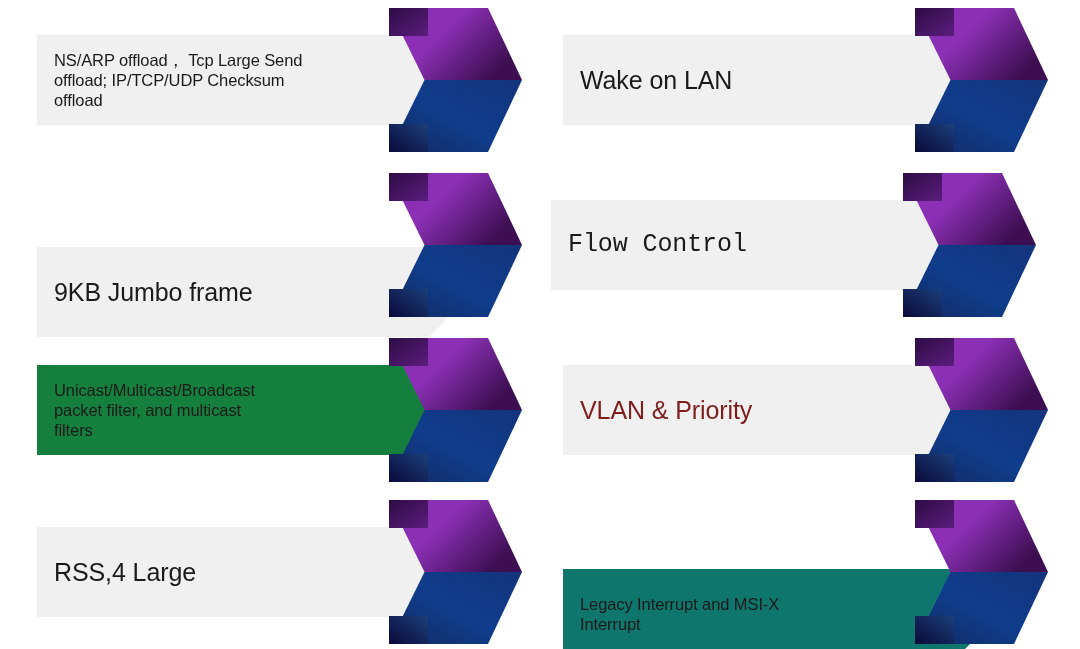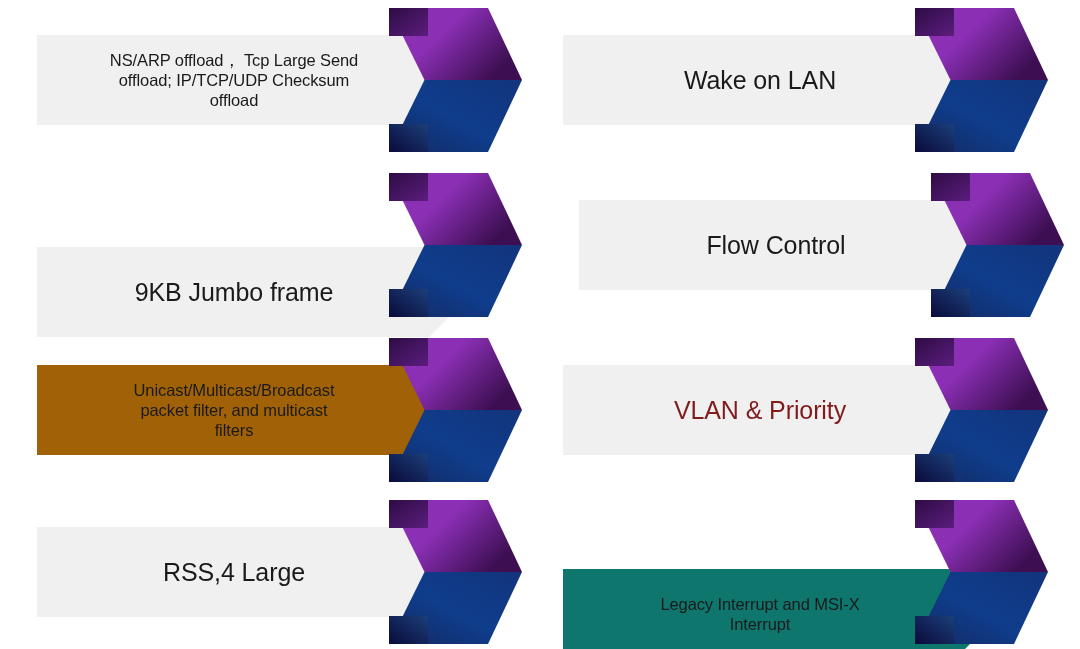--- a/index.html
+++ b/index.html
@@ -69,21 +69,21 @@
   .chevron svg {
     display: block;
     width: 141px;
     height: 144px;
     overflow: visible;
   }
 </style>
 </head>
 <body>
 
-<div id="board" style="background: rgb(255, 255, 255); text-align: center;">
+<div id="board" style="background: rgb(255, 255, 255);">
     <div class="callout" style="left: 37px; top: 0px;">
     <div class="bar" style="background: rgb(240, 240, 240);">
       <div class="bar-text size-sm" style="color: rgb(26, 26, 26);">NS/ARP offload， Tcp Large Send
 offload; IP/TCP/UDP Checksum
 offload</div>
     </div>
     <div class="chevron">
       <svg viewBox="0 0 141 144" xmlns="http://www.w3.org/2000/svg">
         <defs>
           <linearGradient class="grad-purple" x1="0" y1="0" x2="1" y2="0.55" id="grad-purple-1">
@@ -183,21 +183,21 @@
         <path class="seg-purple" d="M 8 0 L 107 0 L 141 72 L 43.5 72 Z" fill="url(#grad-purple-3)"></path>
 
         <path class="seg-purple-fold" d="M 8 0 L 47 0 L 47 28 L 8 28 Z" fill="url(#grad-pfold-3)"></path>
 
         <path class="seg-blue" d="M 43.5 72 L 141 72 L 107 144 L 8 144 Z" fill="url(#grad-blue-3)"></path>
 
         <path class="seg-blue-fold" d="M 8 116 L 47 116 L 47 144 L 8 144 Z" fill="url(#grad-bfold-3)"></path>
       </svg>
     </div>
   </div>
-    <div class="callout" style="left: 579px; top: 165px;">
+    <div class="callout" style="left: 551px; top: 165px; font-family: Liberation Mono, monospace;">
     <div class="bar" style="background: rgb(240, 240, 240);">
       <div class="bar-text size-lg" style="color: rgb(26, 26, 26);">Flow Control</div>
     </div>
     <div class="chevron">
       <svg viewBox="0 0 141 144" xmlns="http://www.w3.org/2000/svg">
         <defs>
           <linearGradient class="grad-purple" x1="0" y1="0" x2="1" y2="0.55" id="grad-purple-4">
             <stop offset="0" class="stop-p0" stop-color="#8b2fb5"></stop>
             <stop offset="0.45" class="stop-p1" stop-color="#8b2fb5"></stop>
             <stop offset="1" class="stop-p2" stop-color="#3d0f52"></stop>
@@ -221,21 +221,21 @@
 
         <path class="seg-purple-fold" d="M 8 0 L 47 0 L 47 28 L 8 28 Z" fill="url(#grad-pfold-4)"></path>
 
         <path class="seg-blue" d="M 43.5 72 L 141 72 L 107 144 L 8 144 Z" fill="url(#grad-blue-4)"></path>
 
         <path class="seg-blue-fold" d="M 8 116 L 47 116 L 47 144 L 8 144 Z" fill="url(#grad-bfold-4)"></path>
       </svg>
     </div>
   </div>
     <div class="callout" style="left: 37px; top: 330px;">
-    <div class="bar" style="background: #a16207; padding-left: 32px;">
+    <div class="bar" style="background: #15803d; padding-left: 32px;">
       <div class="bar-text size-sm" style="color: rgb(26, 26, 26);">Unicast/Multicast/Broadcast
 packet filter, and multicast
 filters</div>
     </div>
     <div class="chevron">
       <svg viewBox="0 0 141 144" xmlns="http://www.w3.org/2000/svg">
         <defs>
           <linearGradient class="grad-purple" x1="0" y1="0" x2="1" y2="0.55" id="grad-purple-5">
             <stop offset="0" class="stop-p0" stop-color="#8b2fb5"></stop>
             <stop offset="0.45" class="stop-p1" stop-color="#8b2fb5"></stop>

